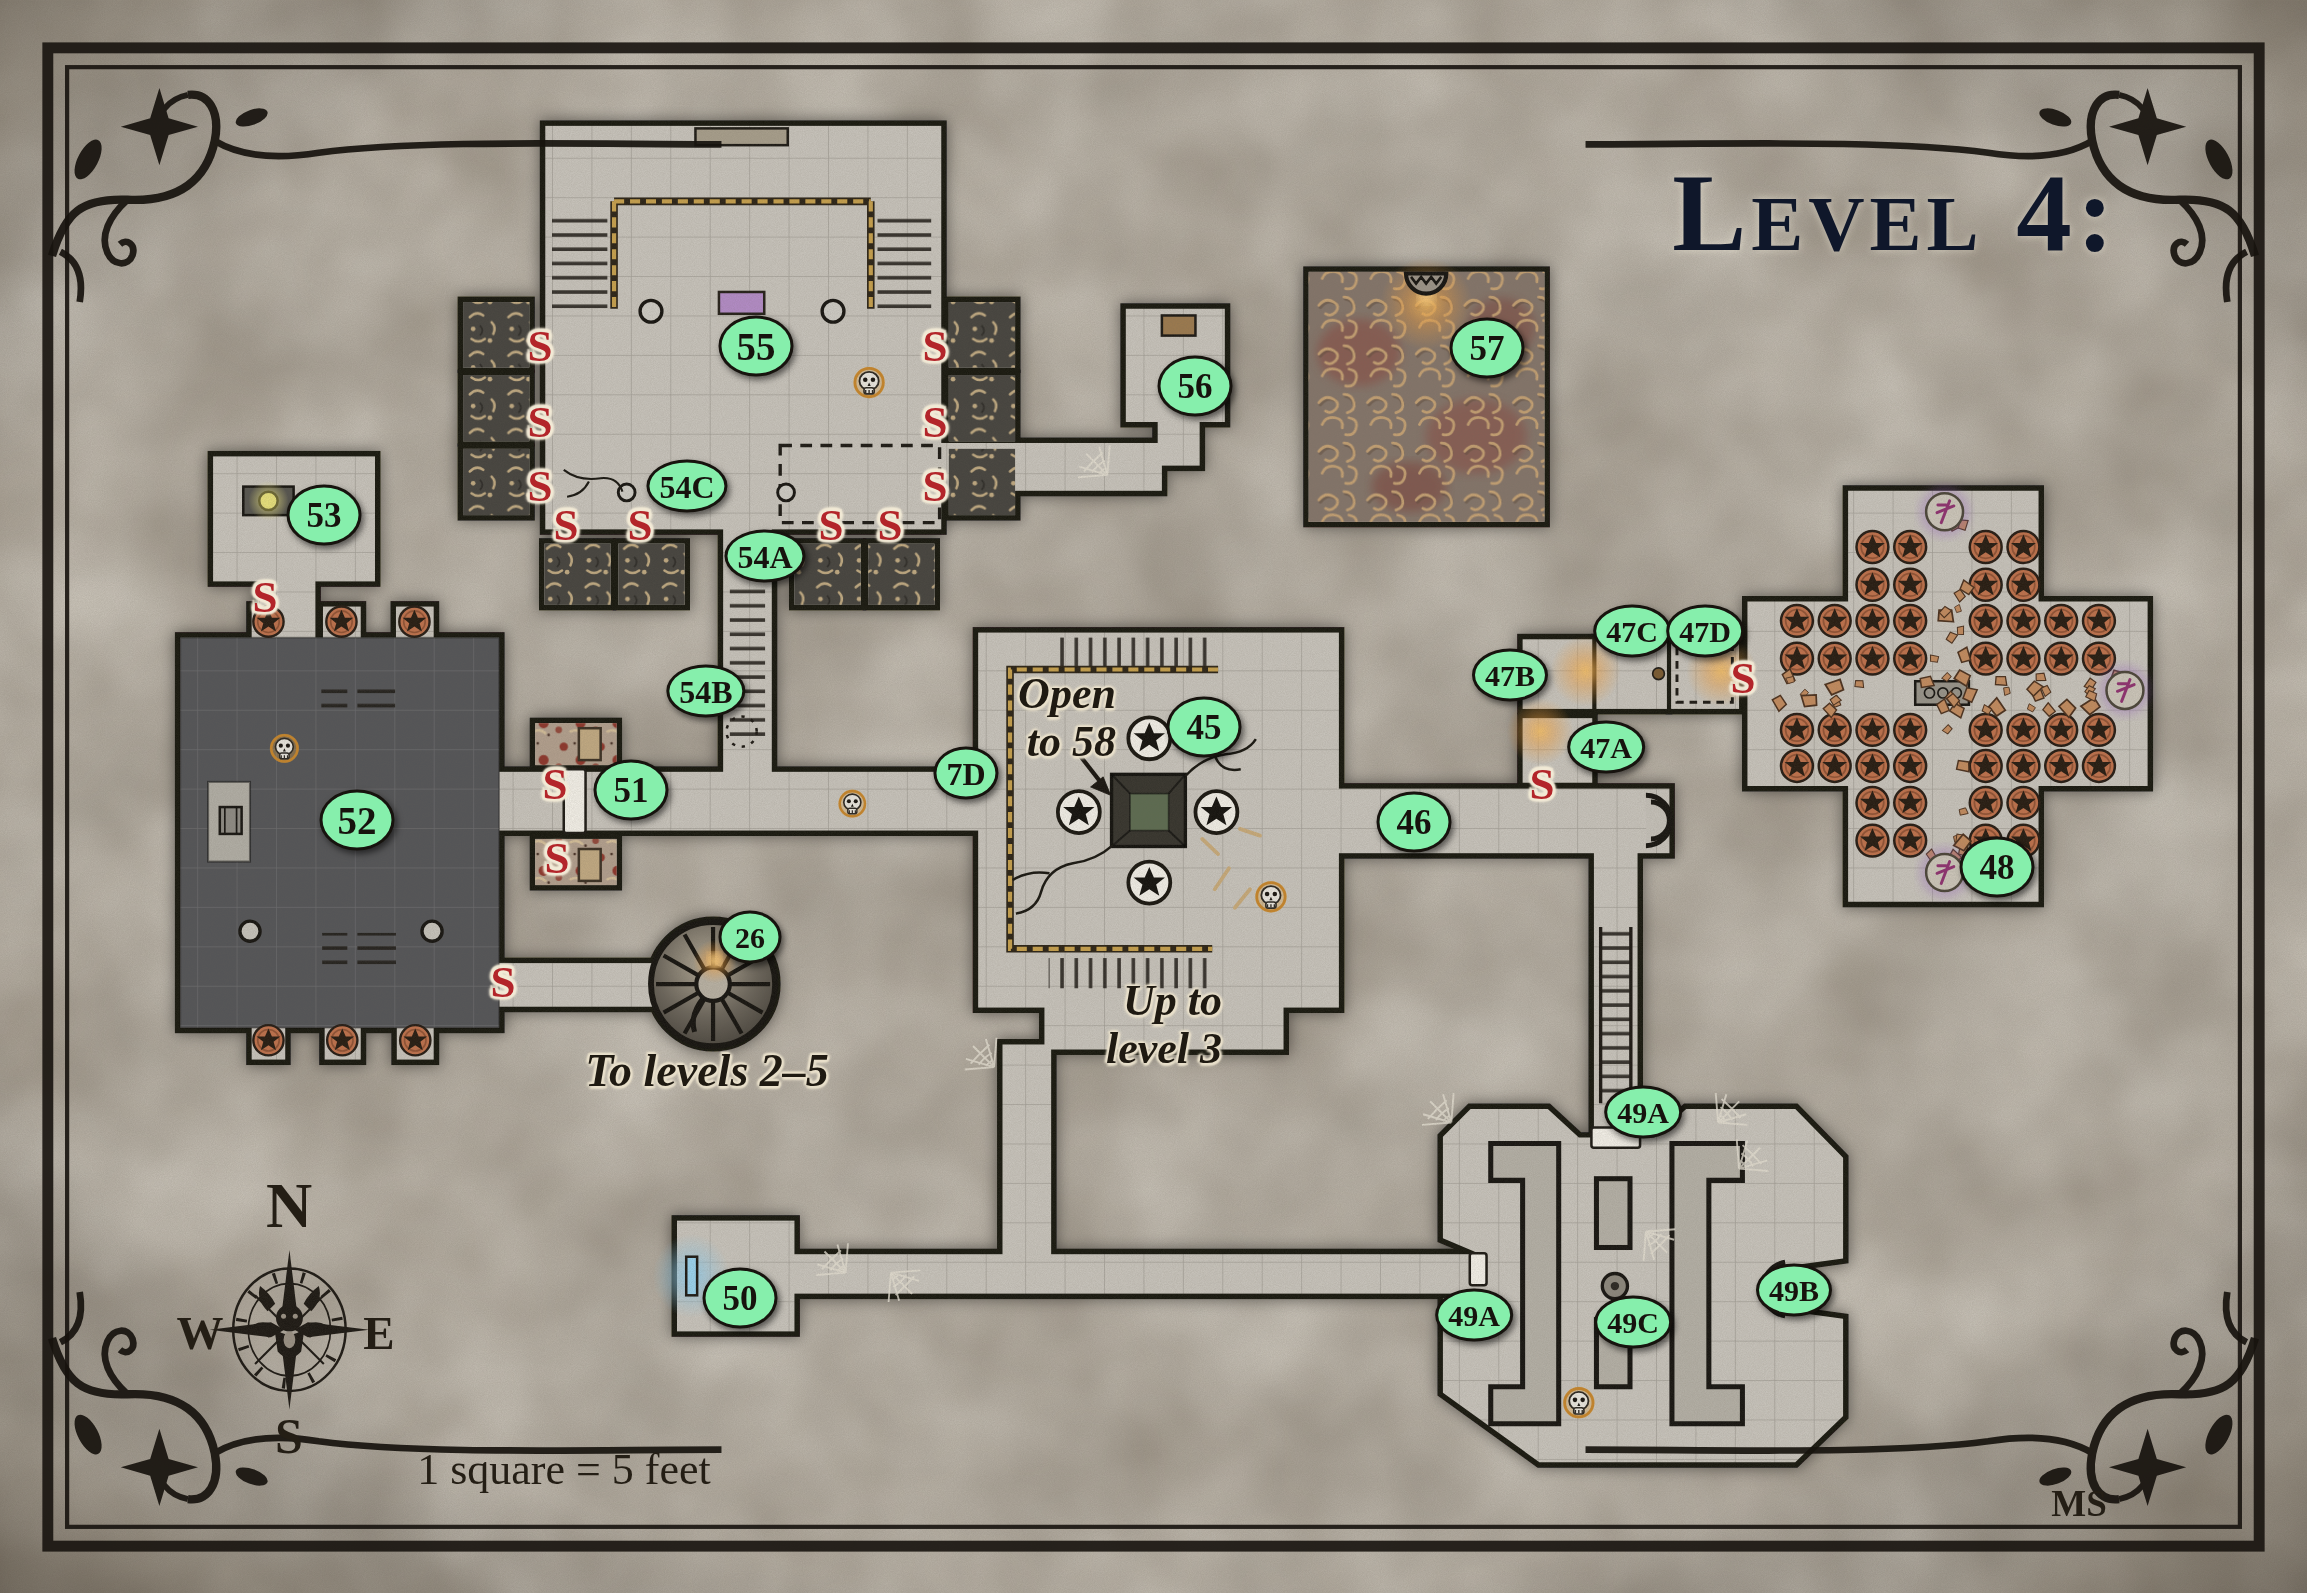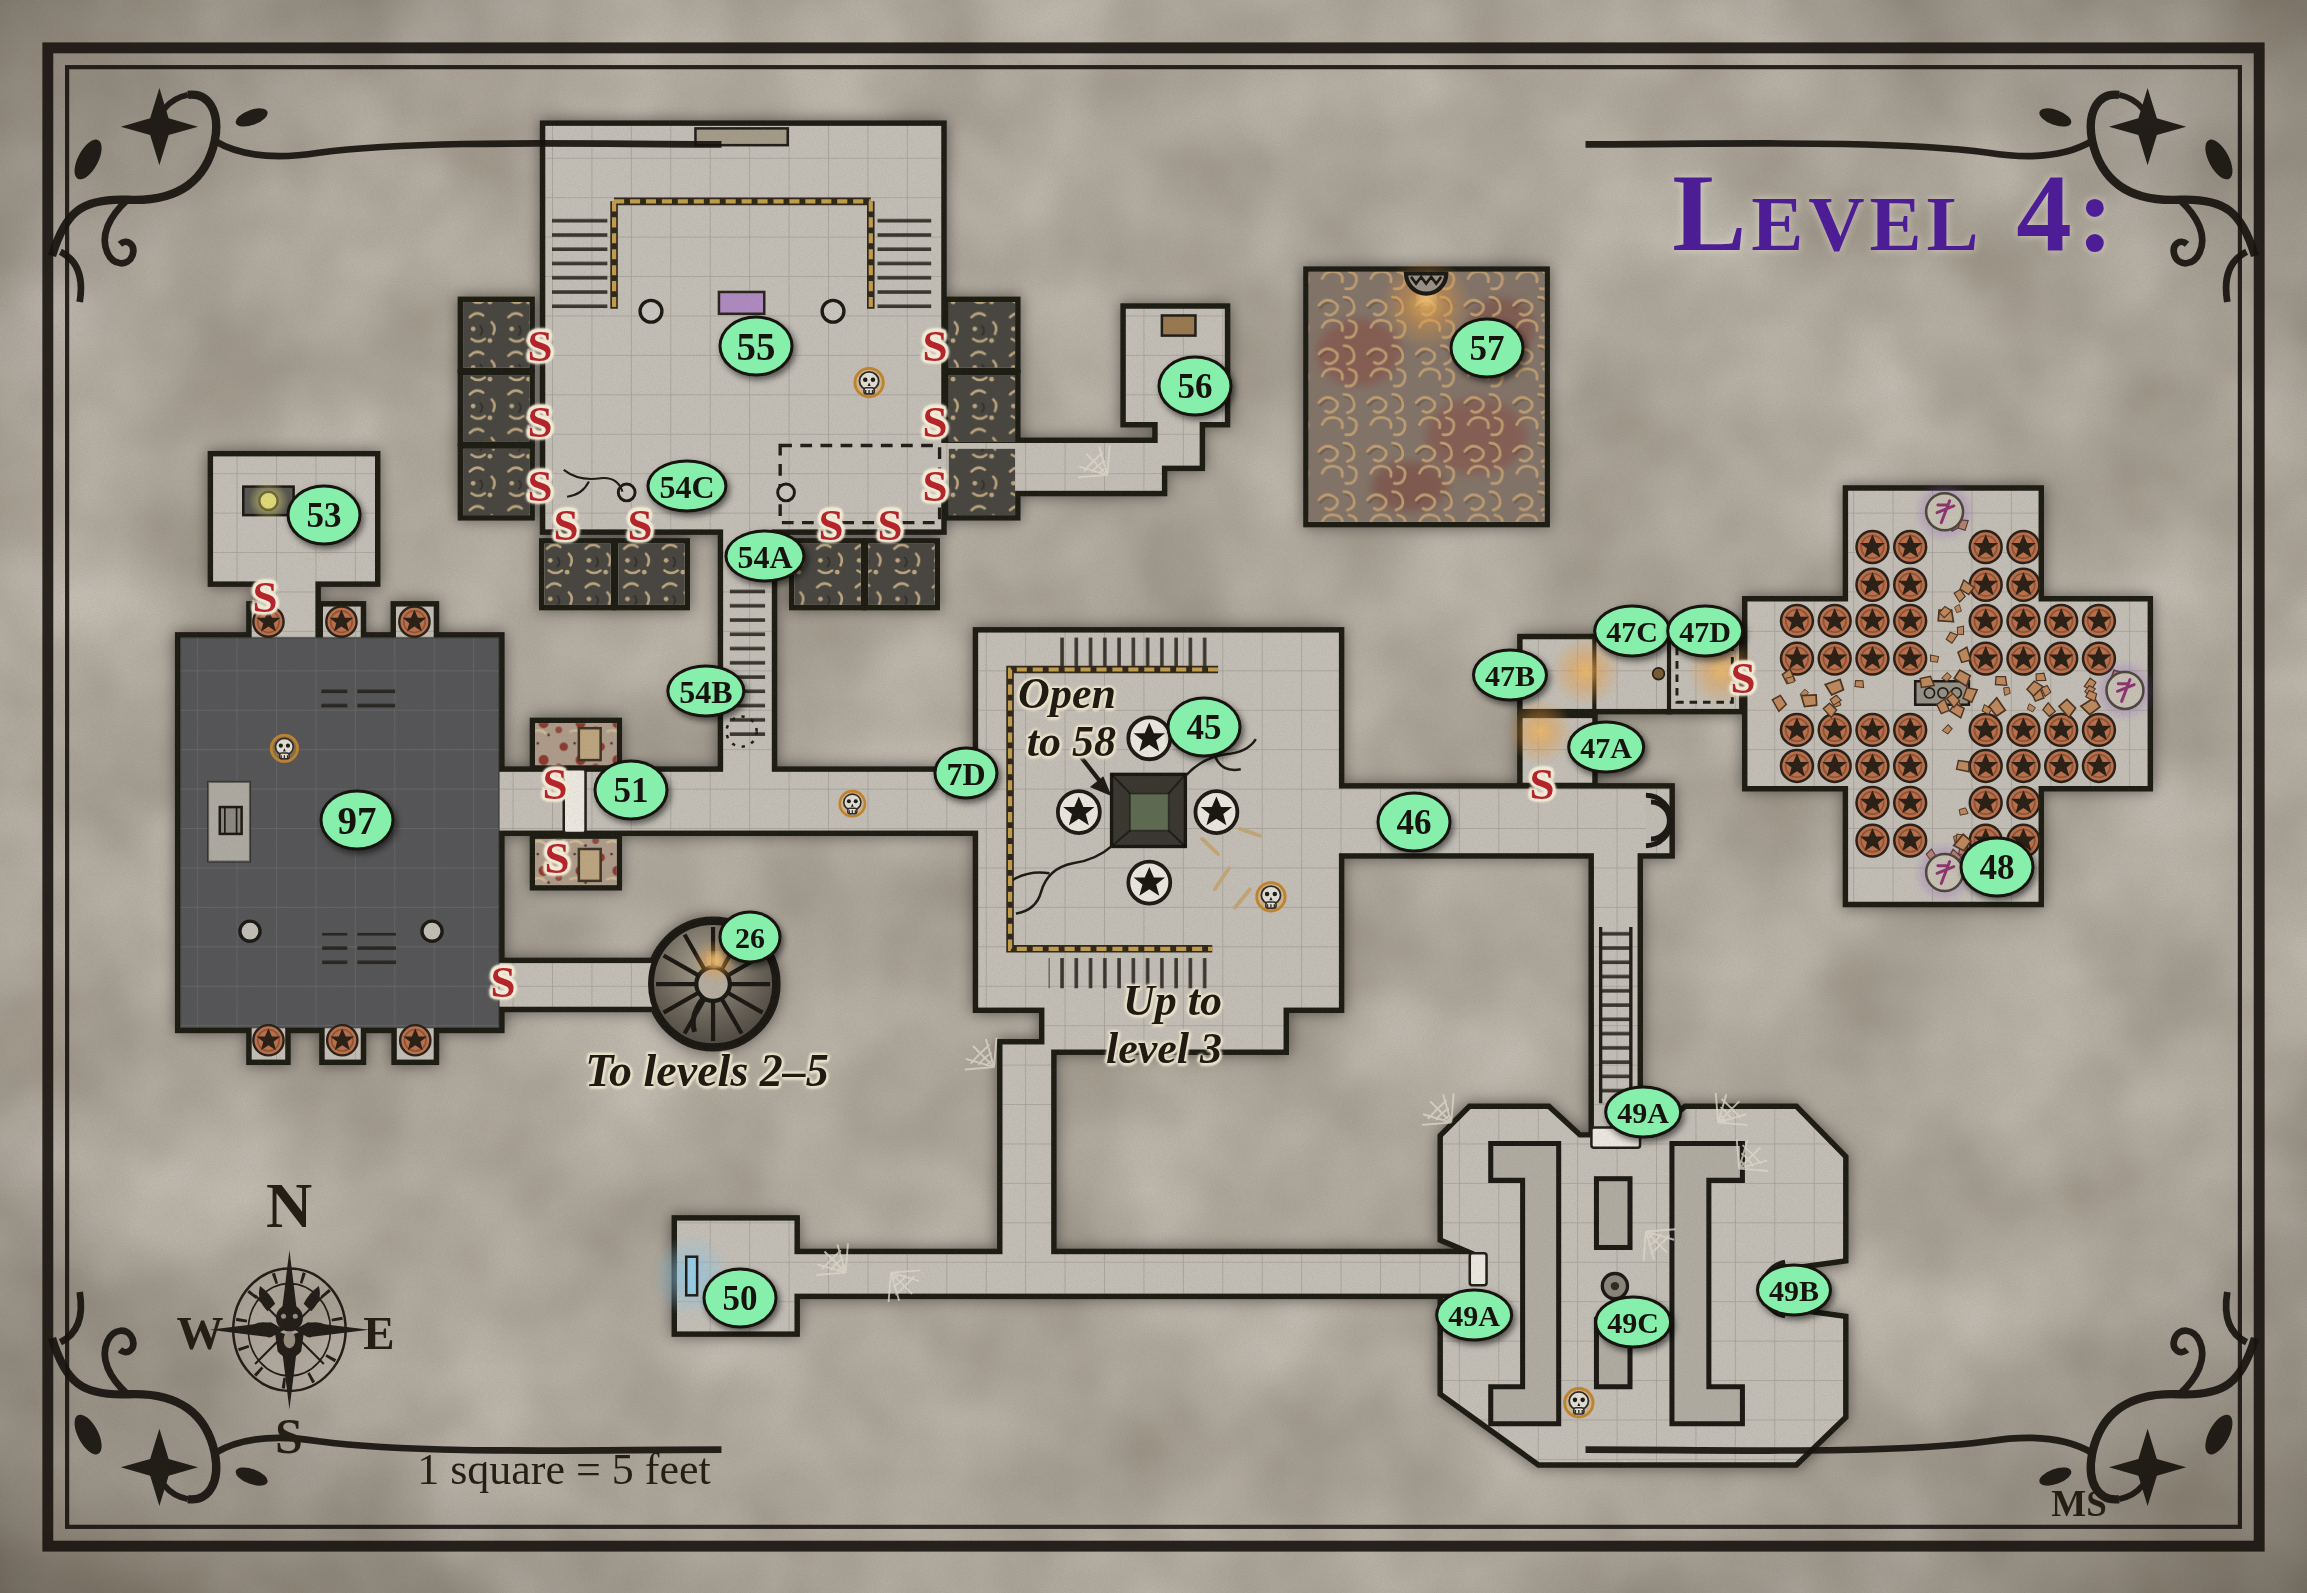--- a/index.html
+++ b/index.html
@@ -15,21 +15,21 @@
   .smark{position:absolute;transform:translate(-50%,-50%);
          font-weight:700;font-size:45px;color:#b3252a;line-height:1;
          text-shadow:-3.4px 0 2.5px #f2ead6,3.4px 0 2.5px #f2ead6,0 -3.4px 2.5px #f2ead6,0 3.4px 2.5px #f2ead6,
                      -2.5px -2.5px 1.7px #f2ead6,2.5px 2.5px 1.7px #f2ead6,-2.5px 2.5px 1.7px #f2ead6,2.5px -2.5px 1.7px #f2ead6;}
   .note{position:absolute;transform:translate(-50%,-50%);color:#1f1a12;text-align:right;
         font-weight:700;line-height:1.08;
         text-shadow:-2.5px 0 2.5px #e9e0cb,2.5px 0 2.5px #e9e0cb,0 -2.5px 2.5px #e9e0cb,0 2.5px 2.5px #e9e0cb,
                     -1.7px -1.7px 1.7px #e9e0cb,1.7px 1.7px 1.7px #e9e0cb;font-style:italic;}
   .plain{position:absolute;transform:translate(-50%,-50%);color:#241e15;line-height:1;}
   .map-title{position:absolute;left:1623px;top:155px;width:545px;text-align:center;
-             color:#4c1d95;font-variant:small-caps;font-weight:700;
+             color:#0f172a;font-variant:small-caps;font-weight:700;
              text-shadow:0 0 8.4px rgba(245,238,220,.6);}
   .map-title .t1{font-size:111px;letter-spacing:5px;line-height:1.05;}
   .map-title .t2{font-size:89px;letter-spacing:3.4px;line-height:1.22;}
   .compass-letter{font-weight:700;}
 </style>
 </head>
 <body>
 
 <div class="stage">
 
@@ -534,21 +534,21 @@
 
 <div class="map-title">
   <div class="t1">Level 4:</div>
 </div>
 
 <div class="badge" style="left:756px;top:346px;font-size:39px">55</div>
 <div class="badge small" style="left:687px;top:486px;font-size:32px">54C</div>
 <div class="badge small" style="left:765px;top:556px;font-size:32px">54A</div>
 <div class="badge small" style="left:706px;top:691px;font-size:32px">54B</div>
 <div class="badge" style="left:324px;top:515px;font-size:35px">53</div>
-<div class="badge" style="left:357px;top:820px;font-size:39px">97</div>
+<div class="badge" style="left:357px;top:820px;font-size:39px">52</div>
 <div class="badge" style="left:631px;top:790px;font-size:35px">51</div>
 <div class="badge small" style="left:750px;top:937px;font-size:30px">26</div>
 <div class="badge small" style="left:966px;top:773px;font-size:32px">7D</div>
 <div class="badge" style="left:1204px;top:727px;font-size:35px">45</div>
 <div class="badge" style="left:1414px;top:822px;font-size:35px">46</div>
 <div class="badge" style="left:1195px;top:386px;font-size:35px">56</div>
 <div class="badge" style="left:1487px;top:348px;font-size:35px">57</div>
 <div class="badge small" style="left:1510px;top:675px;font-size:30px">47B</div>
 <div class="badge small" style="left:1632px;top:631px;font-size:30px">47C</div>
 <div class="badge small" style="left:1705px;top:631px;font-size:30px">47D</div>

